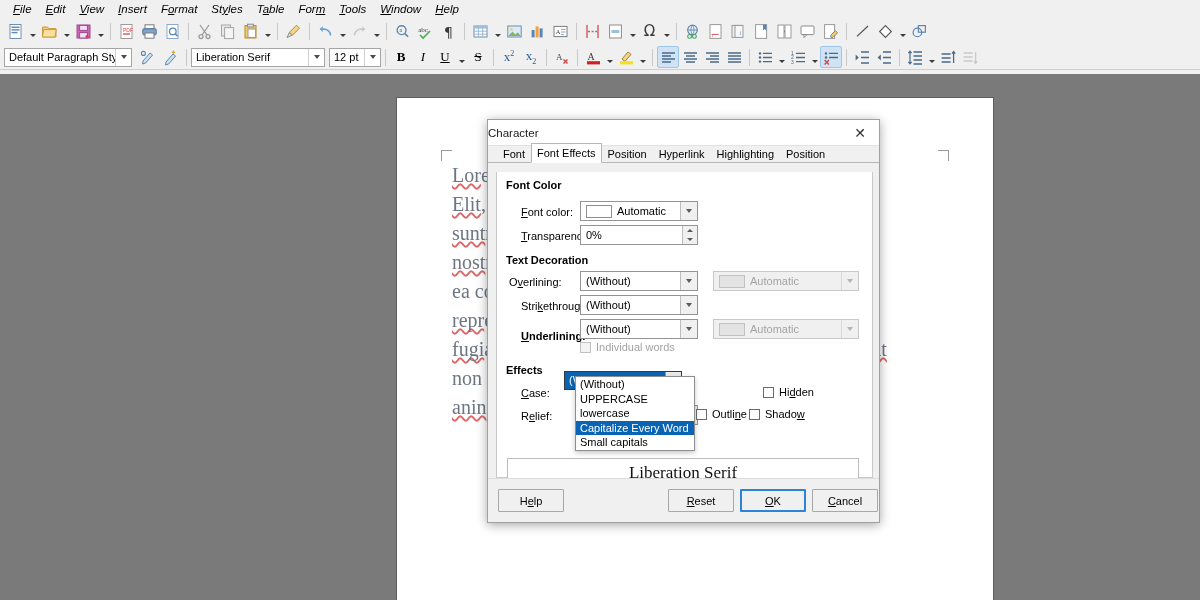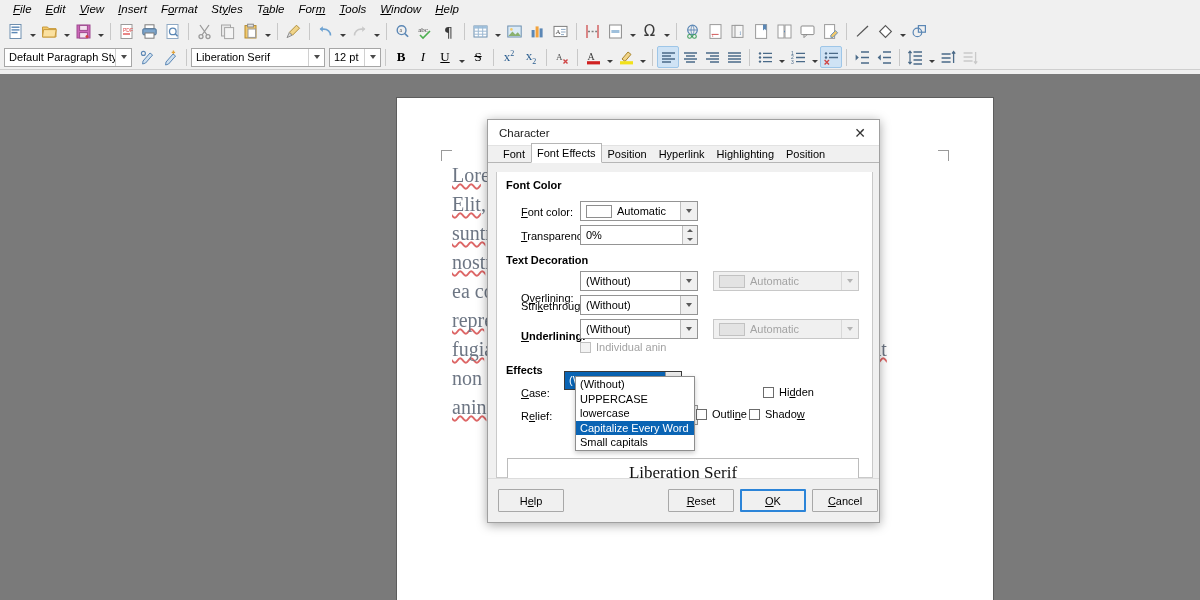--- a/index.html
+++ b/index.html
@@ -124,21 +124,21 @@
   }
 
   
   .dialog {
     position:absolute; left:487px; top:119px; width:393px; height:404px;
     background:#f0f0f0; border:1px solid #a0a0a0;
     box-shadow:0 2px 10px rgba(0,0,0,.35);
   }
   .dlg-title {
     height:26px; background:#fff; border-bottom:1px solid #e2e2e2;
-    display:flex; align-items:center; padding:0 4px 0 11px;
+    display:flex; align-items:center; padding:0 4px 0 0;
   }
   .dlg-title .t { flex:1; font-size:11.5px; color:#1a1a1a; }
   .dlg-close {
     width:30px; height:24px; display:flex; align-items:center; justify-content:center;
     font-size:14px; color:#333; cursor:default; font-family:"DejaVu Sans", sans-serif;
   }
 
   .tabs {
     display:flex; align-items:flex-end; height:17px; padding-left:9px;
     background:#f0f0f0; border-bottom:1px solid #b6b6b6; position:relative;
@@ -741,21 +741,21 @@
       <div class="spin" style="position:absolute;left:83px;top:53px;width:118px;">
         <span class="v">0%</span>
         <span class="btns">
           <span class="up"></span>
           <span class="dn"></span>
         </span>
       </div>
 
       <div class="grp-label" style="position:absolute;left:9px;top:82px;">Text Decoration</div>
 
-      <div class="flabel" style="position:absolute;left:24px;top:104px;margin-top:16px;">O<u class="acc">v</u>erlining:</div>
+      <div class="flabel" style="position:absolute;left:12px;top:104px;">O<u class="acc">v</u>erlining:</div>
       <div class="dcombo" style="position:absolute;left:83px;top:99px;width:118px;">
         <span class="v">(Without)</span>
         <span class="ar"></span>
       </div>
       <div class="dcombo disabled" style="position:absolute;left:216px;top:99px;width:146px;">
         <span class="swatch dis"></span>
         <span class="v">Automatic</span>
         <span class="ar"></span>
       </div>
 
@@ -771,21 +771,21 @@
         <span class="ar"></span>
       </div>
       <div class="dcombo disabled" style="position:absolute;left:216px;top:147px;width:146px;">
         <span class="swatch dis"></span>
         <span class="v">Automatic</span>
         <span class="ar"></span>
       </div>
 
       <div class="cbx dis" style="position:absolute;left:83px;top:169px;">
         <span class="box"></span>
-        <span>Individual anin</span>
+        <span>Individual words</span>
       </div>
 
       <div class="grp-label" style="position:absolute;left:9px;top:192px;">Effects</div>
 
       <div class="flabel" style="position:absolute;left:24px;top:215px;"><u class="acc">C</u>ase:</div>
 
       <div class="flabel" style="position:absolute;left:24px;top:238px;">R<u class="acc">e</u>lief:</div>
       <div class="dcombo" style="position:absolute;left:83px;top:233px;width:118px;">
         <span class="v">(Without)</span>
         <span class="ar"></span>

